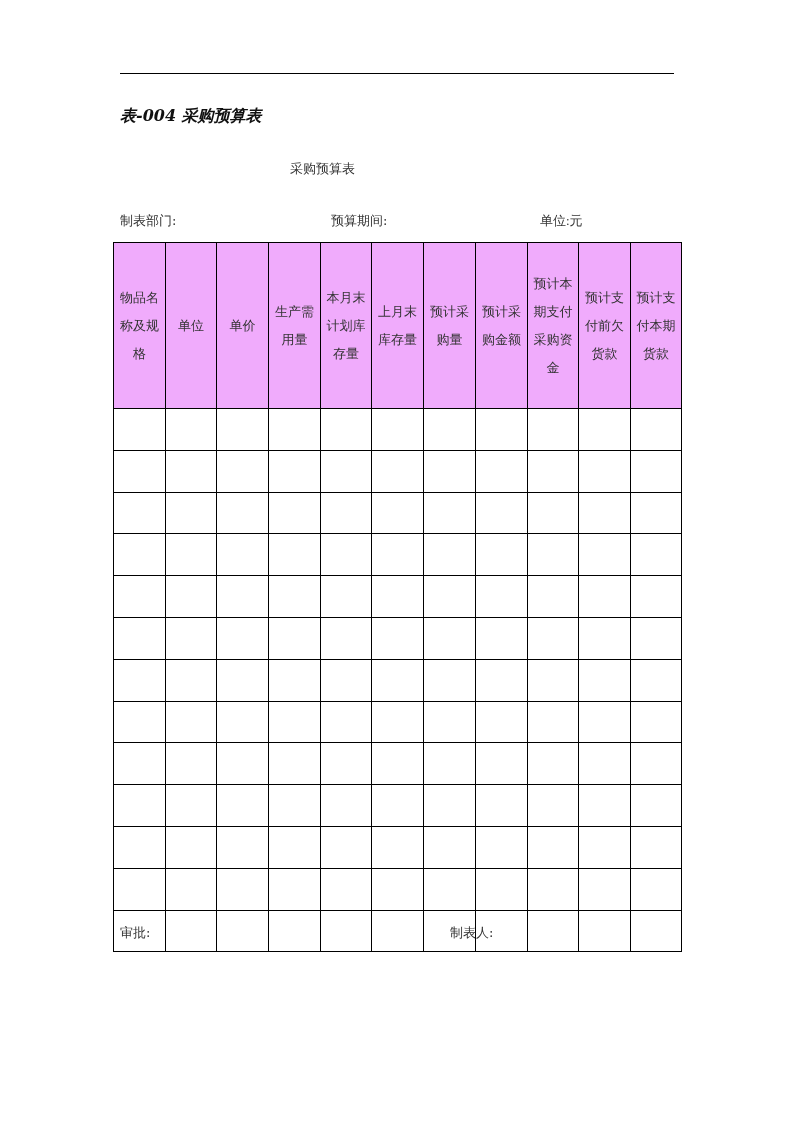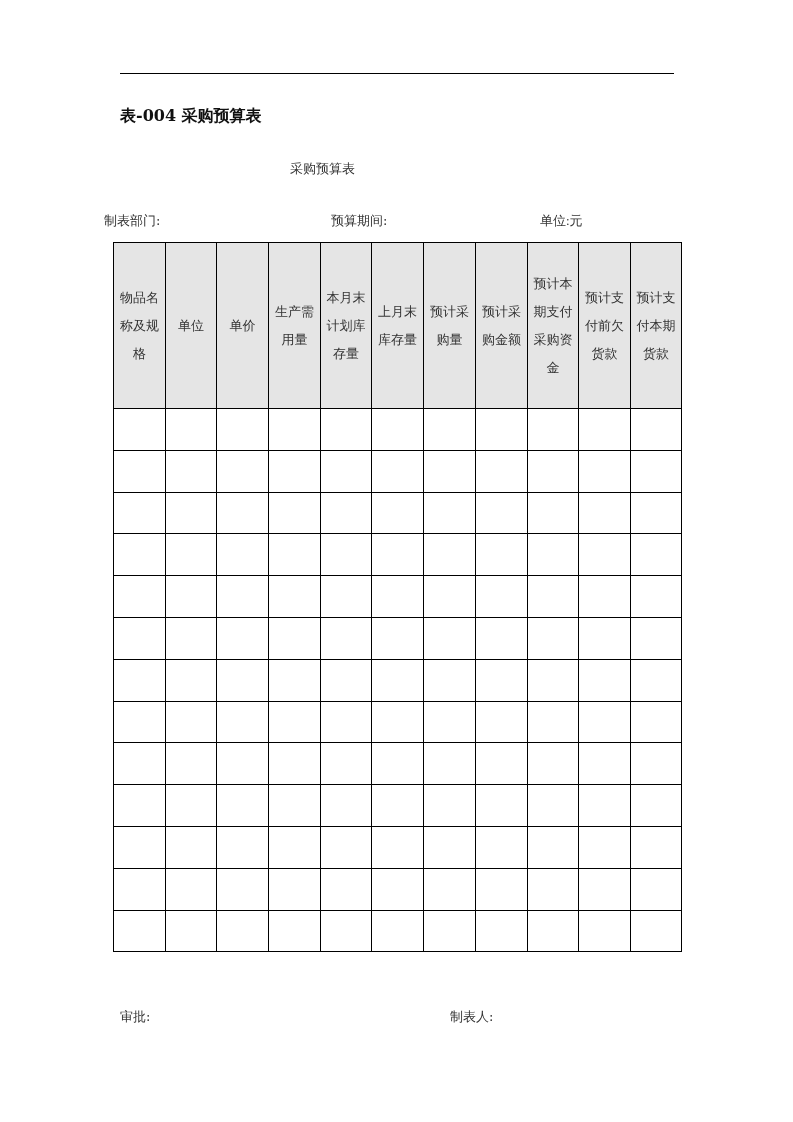--- a/index.html
+++ b/index.html
@@ -1,28 +1,28 @@
 <!DOCTYPE html>
 <html><head>
   <meta charset="utf-8">
   <style>
     html, body { margin: 0; padding: 0; background: #ffffff; }
     body { width: 793px; height: 1122px; position: relative; font-family: "DejaVu Serif", "Liberation Serif", serif; color: #222; overflow: hidden; }
     .rule { position: absolute; left: 120px; top: 73px; width: 554px; height: 0; border-top: 1px solid #000; }
-    .doc-title { position: absolute; left: 120px; top: 106px; font-size: 16px; font-weight: bold; color: #111; letter-spacing: 0px; }
+    .doc-title { position: absolute; left: 120px; top: 106px; font-size: 16px; font-weight: bold; color: #111; letter-spacing: 0px; font-style: italic; }
     .sub-title { position: absolute; left: 0; width: 645px; top: 160px; text-align: center; font-size: 13px; color: #333; }
     .meta { position: absolute; top: 212px; font-size: 13px; color: #333; }
-    .meta.dept { left: 104px; }
+    .meta.dept { left: 120px; }
     .meta.period { left: 331px; text-align: right; }
     .meta.unit { left: 540px; font-family: Liberation Serif, serif; }
     table.budget { position: absolute; left: 113px; top: 242px; border-collapse: collapse; table-layout: fixed; }
     table.budget td, table.budget th { border: 1.5px solid #000; padding: 0; }
-    table.budget th { background: #e5e5e5; font-weight: normal; font-size: 13px; line-height: 28px; color: #333; text-align: center; vertical-align: middle; height: 165px; }
+    table.budget th { background: #f0abfc; font-weight: normal; font-size: 13px; line-height: 28px; color: #333; text-align: center; vertical-align: middle; height: 165px; }
     table.budget td { height: 40.8px; background: #fff; }
-    .footer { position: absolute; top: 1008px; font-size: 13px; color: #333; }
+    .footer { position: absolute; top: 924px; font-size: 13px; color: #333; }
     .footer.approve { left: 120px; }
     .footer.maker { left: 450px; }
   </style>
 </head>
 <body>
 
 <div class="rule"></div>
 <div class="doc-title">表-004 采购预算表</div>
 <div class="sub-title">采购预算表</div>
 

